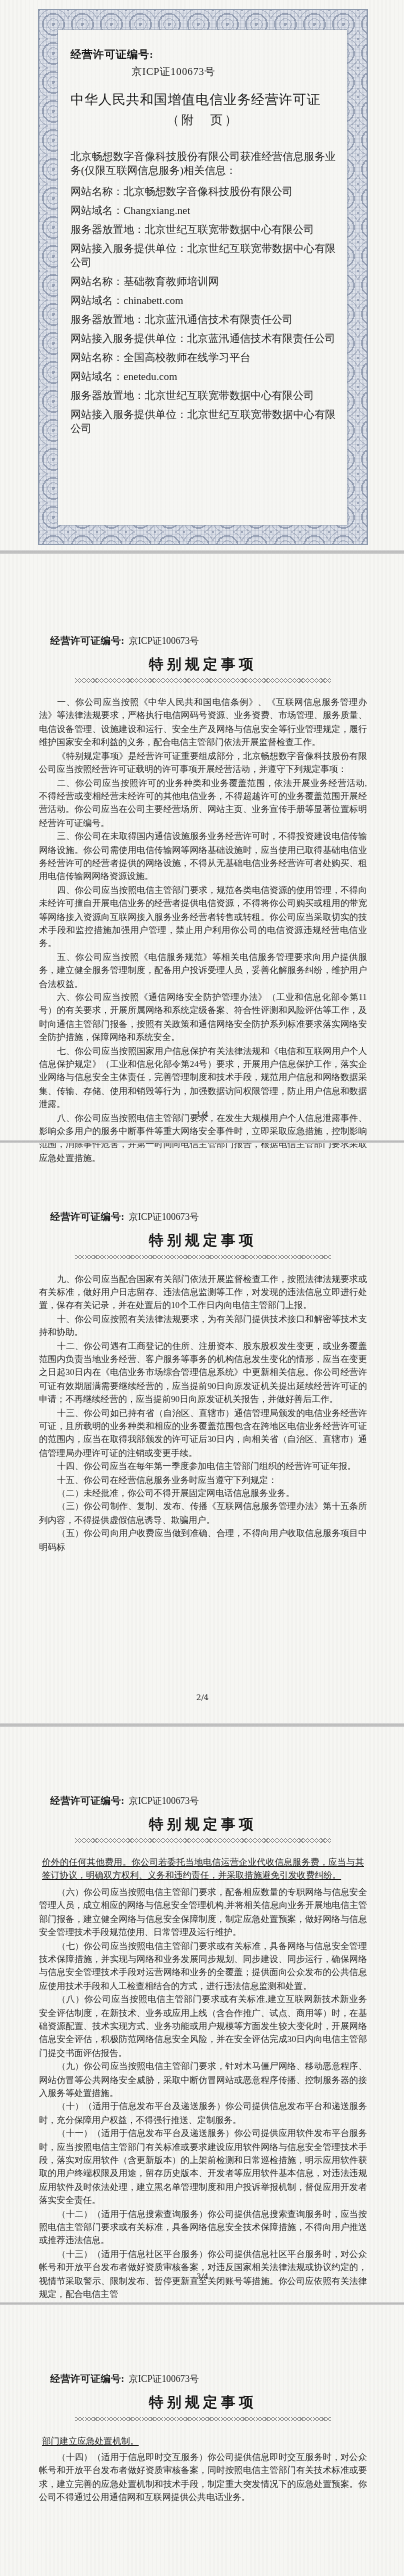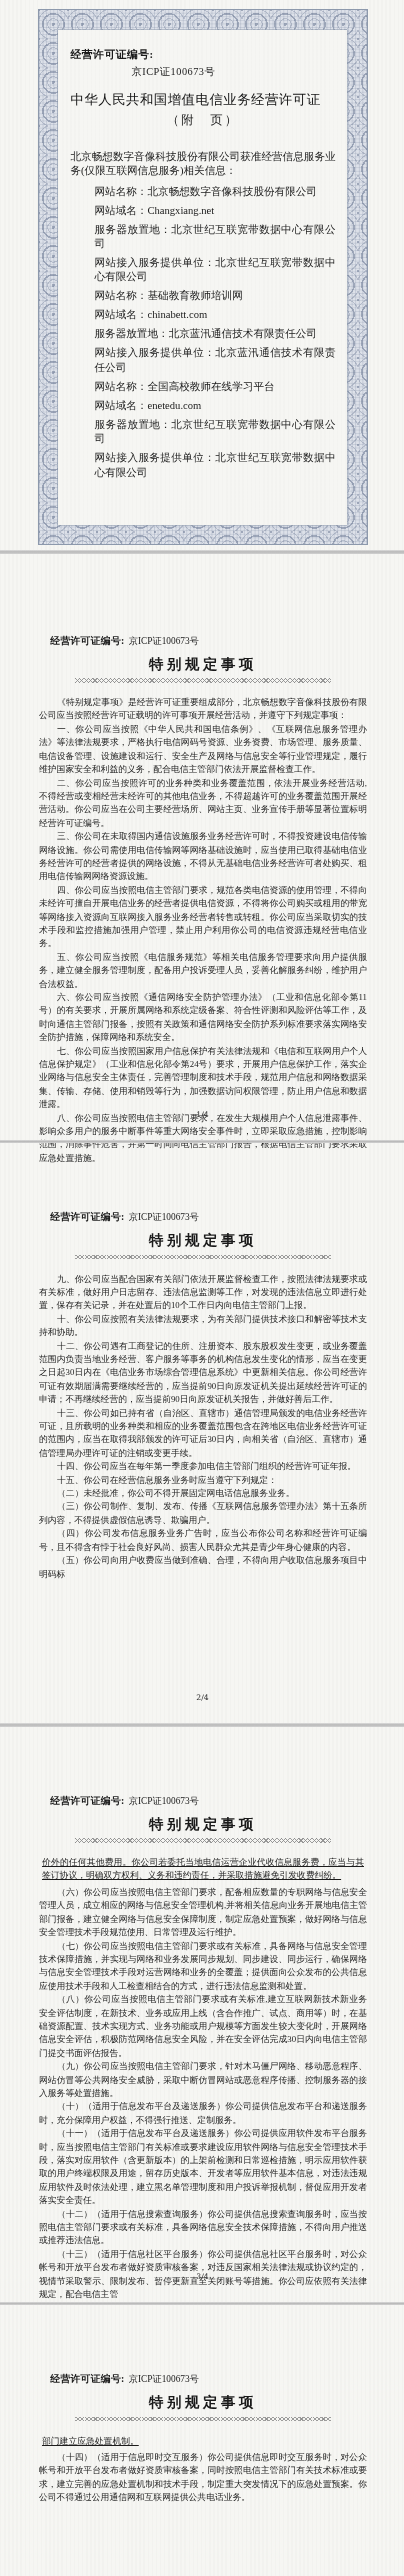--- a/index.html
+++ b/index.html
@@ -46,21 +46,21 @@
   }
   .lic-no-label{font-size:10.8px;font-weight:600;letter-spacing:0.5px;}
   .lic-no-value{font-size:10.3px;margin:3.1px 0 0 61px;letter-spacing:0.5px;}
   .lic-title{
     font-size:13.4px;font-weight:400;text-align:left;
     letter-spacing:0.5px;margin:11.3px 0 3.1px;color:#141414;
   }
   .lic-subtitle{font-size:12.4px;font-weight:400;text-align:center;letter-spacing:2.1px;}
   .lic-intro{font-size:10.6px;line-height:14px;margin:21.6px 0 4.1px;text-align:justify;}
   .entries{margin-top:6.2px;}
-  .entry{font-size:10.6px;line-height:14.4px;margin-top:4.6px;text-align:justify;margin-left:24px;}
+  .entry{font-size:10.6px;line-height:14.4px;margin-top:4.6px;text-align:justify;}
 
   
   .page-prov{position:relative;padding:61px 38px 0 39px;}
   .page-prov.first{padding-top:72px;height:572px;}
   .page-prov.p2{height:568px;}
   .page-prov.p3{height:563px;}
   .page-prov.p4{height:562px;}
   .prov-head{margin-left:11.3px;}
   .ph-label{font-size:9.8px;font-weight:600;letter-spacing:0.3px;}
   .ph-value{font-size:9.3px;margin-left:4.1px;}
@@ -118,22 +118,22 @@
   <div class="page-sep first"></div>
 
   <section class="page page-prov first">
     <div class="prov-head">
       <span class="ph-label">经营许可证编号:</span><span class="ph-value">京ICP证100673号</span>
     </div>
     <h2 class="prov-title">特别规定事项</h2>
     <div class="zigzag"></div>
     <div class="prov-body">
       <div>
+          <p class="para">一、你公司应当按照《中华人民共和国电信条例》、《互联网信息服务管理办法》等法律法规要求，严格执行电信网码号资源、业务资费、市场管理、服务质量、电信设备管理、设施建设和运行、安全生产及网络与信息安全等行业管理规定，履行维护国家安全和利益的义务，配合电信主管部门依法开展监督检查工作。</p>
           <p class="para">《特别规定事项》是经营许可证重要组成部分，北京畅想数字音像科技股份有限公司应当按照经营许可证载明的许可事项开展经营活动，并遵守下列规定事项：</p>
-          <p class="para">一、你公司应当按照《中华人民共和国电信条例》、《互联网信息服务管理办法》等法律法规要求，严格执行电信网码号资源、业务资费、市场管理、服务质量、电信设备管理、设施建设和运行、安全生产及网络与信息安全等行业管理规定，履行维护国家安全和利益的义务，配合电信主管部门依法开展监督检查工作。</p>
           <p class="para">二、你公司应当按照许可的业务种类和业务覆盖范围，依法开展业务经营活动,不得经营或变相经营未经许可的其他电信业务，不得超越许可的业务覆盖范围开展经营活动。你公司应当在公司主要经营场所、网站主页、业务宣传手册等显著位置标明经营许可证编号。</p>
           <p class="para">三、你公司在未取得国内通信设施服务业务经营许可时，不得投资建设电信传输网络设施。你公司需使用电信传输网等网络基础设施时，应当使用已取得基础电信业务经营许可的经营者提供的网络设施，不得从无基础电信业务经营许可者处购买、租用电信传输网网络资源设施。</p>
           <p class="para">四、你公司应当按照电信主管部门要求，规范各类电信资源的使用管理，不得向未经许可擅自开展电信业务的经营者提供电信资源，不得将你公司购买或租用的带宽等网络接入资源向互联网接入服务业务经营者转售或转租。你公司应当采取切实的技术手段和监控措施加强用户管理，禁止用户利用你公司的电信资源违规经营电信业务。</p>
           <p class="para">五、你公司应当按照《电信服务规范》等相关电信服务管理要求向用户提供服务，建立健全服务管理制度，配备用户投诉受理人员，妥善化解服务纠纷，维护用户合法权益。</p>
           <p class="para">六、你公司应当按照《通信网络安全防护管理办法》（工业和信息化部令第11号）的有关要求，开展所属网络和系统定级备案、符合性评测和风险评估等工作，及时向通信主管部门报备，按照有关政策和通信网络安全防护系列标准要求落实网络安全防护措施，保障网络和系统安全。</p>
           <p class="para">七、你公司应当按照国家用户信息保护有关法律法规和《电信和互联网用户个人信息保护规定》（工业和信息化部令第24号）要求，开展用户信息保护工作，落实企业网络与信息安全主体责任，完善管理制度和技术手段，规范用户信息和网络数据采集、传输、存储、使用和销毁等行为，加强数据访问权限管理，防止用户信息和数据泄露。</p>
           <p class="para">八、你公司应当按照电信主管部门要求，在发生大规模用户个人信息泄露事件、影响众多用户的服务中断事件等重大网络安全事件时，立即采取应急措施，控制影响范围，消除事件危害，并第一时间向电信主管部门报告，根据电信主管部门要求采取应急处置措施。</p>
         </div>
     </div>
     <div class="page-num">1/4</div>
@@ -150,21 +150,20 @@
     <div class="prov-body">
       <div>
           <p class="para">九、你公司应当配合国家有关部门依法开展监督检查工作，按照法律法规要求或有关标准，做好用户日志留存、违法信息监测等工作，对发现的违法信息立即进行处置，保存有关记录，并在处置后的10个工作日内向电信主管部门上报。</p>
           <p class="para">十、你公司应按照有关法律法规要求，为有关部门提供技术接口和解密等技术支持和协助。</p>
           <p class="para">十二、你公司遇有工商登记的住所、注册资本、股东股权发生变更，或业务覆盖范围内负责当地业务经营、客户服务等事务的机构信息发生变化的情形，应当在变更之日起30日内在《电信业务市场综合管理信息系统》中更新相关信息。你公司经营许可证有效期届满需要继续经营的，应当提前90日向原发证机关提出延续经营许可证的申请；不再继续经营的，应当提前90日向原发证机关报告，并做好善后工作。</p>
           <p class="para">十三、你公司如已持有省（自治区、直辖市）通信管理局颁发的电信业务经营许可证，且所载明的业务种类和相应的业务覆盖范围包含在跨地区电信业务经营许可证的范围内，应当在取得我部颁发的许可证后30日内，向相关省（自治区、直辖市）通信管理局办理许可证的注销或变更手续。</p>
           <p class="para">十四、你公司应当在每年第一季度参加电信主管部门组织的经营许可证年报。</p>
           <p class="para">十五、你公司在经营信息服务业务时应当遵守下列规定：</p>
           <p class="para">（二）未经批准，你公司不得开展固定网电话信息服务业务。</p>
           <p class="para">（三）你公司制作、复制、发布、传播《互联网信息服务管理办法》第十五条所列内容，不得提供虚假信息诱导、欺骗用户。</p>
-          <p class="para">（四）你公司发布信息服务业务广告时，应当公布你公司名称和经营许可证编号，且不得含有悖于社会良好风尚、损害人民群众尤其是青少年身心健康的内容。</p>
           <p class="para">（五）你公司向用户收费应当做到准确、合理，不得向用户收取信息服务项目中明码标</p>
         </div>
     </div>
     <div class="page-num">2/4</div>
   </section>
 
   <div class="page-sep"></div>
 
   <section class="page page-prov p3">
     <div class="prov-head">

